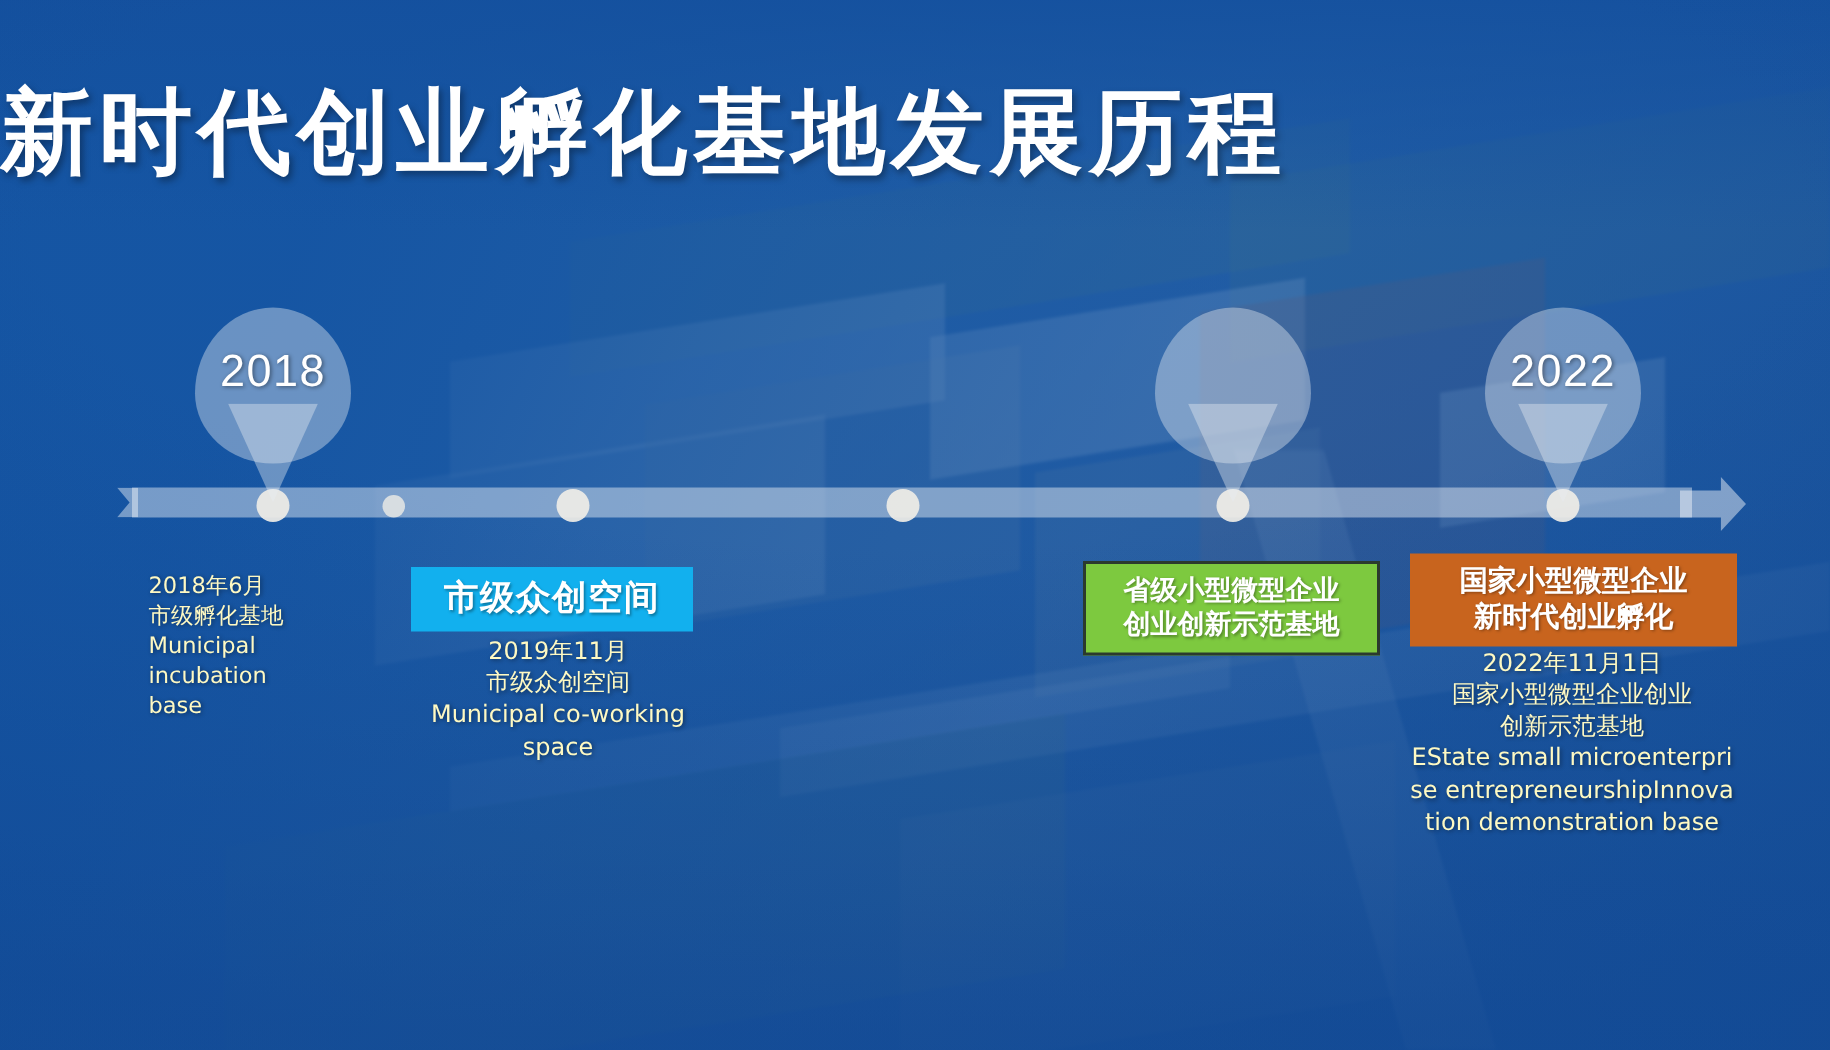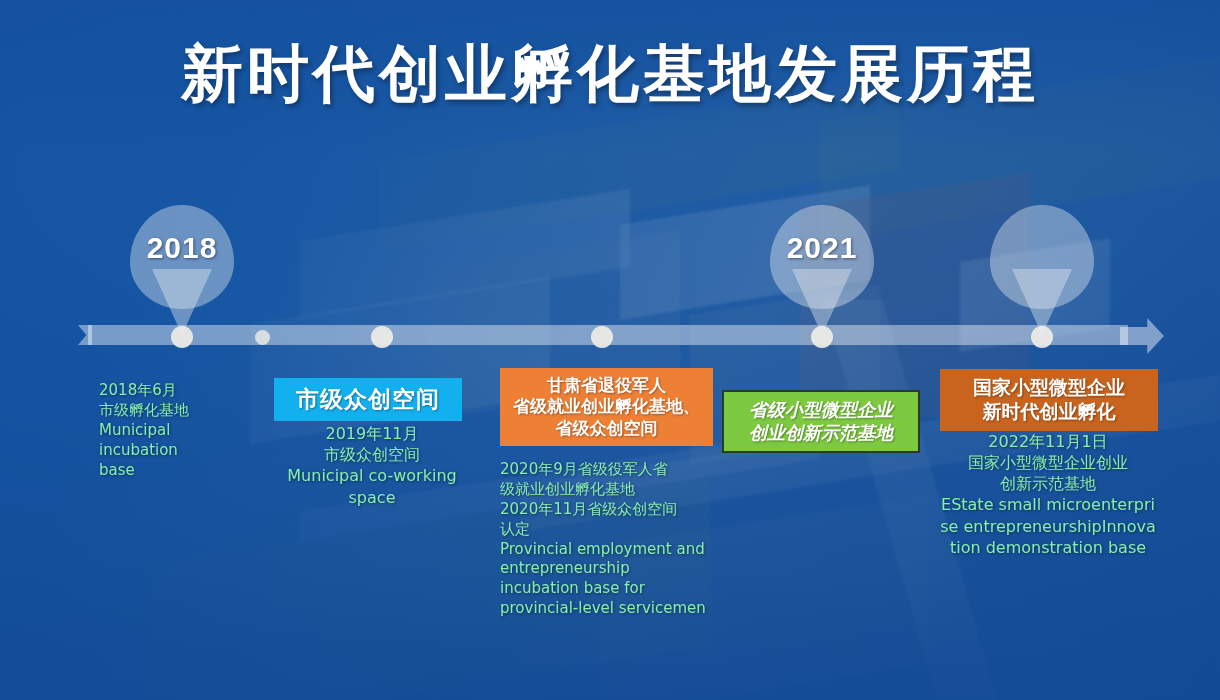--- a/index.html
+++ b/index.html
@@ -33,21 +33,21 @@
   .vignette{
     position:absolute;inset:0;
     background:
       radial-gradient(120% 80% at 50% 20%,rgba(17,74,150,0) 40%,rgba(16,70,145,.55) 100%),
       linear-gradient(to bottom,rgba(20,80,158,.85) 0%,rgba(20,80,158,0) 22%),
       linear-gradient(to top,rgba(20,78,155,.35) 0%,rgba(20,78,155,0) 18%);
   }
 
   
   .title{
-    position:absolute;left:0;right:0;top:32px;text-align:center;
+    position:absolute;left:0;right:0;top:46px;text-align:left;
     font-size:62px;font-weight:bold;color:#ffffff;letter-spacing:4px;
     text-shadow:2px 3px 5px rgba(0,0,0,.35);
     font-family:"DejaVu Sans","Liberation Sans",sans-serif;
     white-space:nowrap;
   }
 
   
   .axis{position:absolute;left:78px;top:322px;width:1086px;height:26px;}
   .axis-bar{
     position:absolute;left:10px;top:3px;width:1040px;height:20px;
@@ -85,52 +85,51 @@
   .pin .tip{
     position:absolute;left:50%;top:64px;margin-left:-30px;
     width:60px;height:66px;
     background:rgba(233,238,242,.40);
     clip-path:polygon(0 0,100% 0,50% 100%);
   }
   .pin .yr{
     position:absolute;left:0;top:26px;width:104px;text-align:center;
     font-size:30px;color:#ffffff;letter-spacing:1px;
     text-shadow:1px 1px 3px rgba(0,0,0,.45);
-    font-weight:bold;
   }
 
   
   .block{position:absolute;top:372px;}
   .badge{
     display:inline-block;
     color:#ffffff;font-weight:bold;line-height:1.25;
     text-align:center;white-space:pre-line;
     text-shadow:1px 1px 2px rgba(0,0,0,.35);
     font-family:"DejaVu Sans","Liberation Sans",sans-serif;
   }
   .body{
-    color:#86efac;line-height:1.33;white-space:pre-line;
+    color:#fef9c3;line-height:1.33;white-space:pre-line;
     text-shadow:1px 1px 3px rgba(0,0,0,.45);
     font-family:"DejaVu Sans","Liberation Sans",sans-serif;
   }
 
   
   #blk0{left:85px;width:175px;}
   #blk0 .badge{width:155px;padding:8px 5px;font-size:17px;background:#4a7c2f;}
   #blk0 .body{margin-top:9px;font-size:15px;text-align:left;padding-left:14px;}
 
   #blk1{left:274px;width:200px;top:378px;}
   #blk1 .badge{width:178px;padding:7px 5px;font-size:23px;background:#12b0ee;letter-spacing:1px;}
   #blk1 .body{margin-top:2px;font-size:16px;text-align:center;width:196px;}
 
   #blk2{left:500px;width:215px;top:368px;}
   #blk2 .badge{width:205px;padding:7px 4px;font-size:17px;background:#ed8035;}
   #blk2 .body{margin-top:14px;font-size:15px;text-align:left;width:210px;}
 
-  #blk3{left:722px;width:200px;top:390px;font-style:italic;}
+  #blk3{left:722px;width:200px;top:374px;}
   #blk3 .badge{width:186px;padding:7px 4px;font-size:18px;background:#7dc93f;border:2px solid #2b3a2e;}
   #blk3 .body{margin-top:13px;font-size:15px;text-align:center;width:192px;}
 
   #blk4{left:940px;width:220px;top:369px;}
   #blk4 .badge{width:210px;padding:7px 4px;font-size:19px;background:#c8641e;}
   #blk4 .body{font-size:16px;text-align:center;width:216px;}
 </style>
 </head>
 <body>
 
@@ -177,56 +176,43 @@
   <div class="node" style="left:1042px;"></div>
 
   <div class="pin" style="left:182px;">
     <div class="drop"></div>
     <div class="tip"></div>
     <div class="yr">2018</div>
   </div>
   <div class="pin" style="left:822px;">
     <div class="drop"></div>
     <div class="tip"></div>
-    <div class="yr">2021</div>
   </div>
   <div class="pin" style="left:1042px;">
     <div class="drop"></div>
     <div class="tip"></div>
+    <div class="yr">2022</div>
   </div>
 
   <div class="block" id="blk0">
     <div class="body">2018年6月
 市级孵化基地
 Municipal
 incubation
  base</div>
   </div>
 
   <div class="block" id="blk1">
     <div class="badge">市级众创空间</div>
     <div class="body">2019年11月
 市级众创空间
 Municipal co-working
 space</div>
   </div>
 
-  <div class="block" id="blk2">
-    <div class="badge">甘肃省退役军人
-省级就业创业孵化基地、
-省级众创空间</div>
-    <div class="body">2020年9月省级役军人省
-级就业创业孵化基地
-2020年11月省级众创空间
-认定
-Provincial employment and
-entrepreneurship
-incubation base for
-provincial-level servicemen</div>
-  </div>
 
   <div class="block" id="blk3">
     <div class="badge">省级小型微型企业
 创业创新示范基地</div>
   </div>
 
   <div class="block" id="blk4">
     <div class="badge">国家小型微型企业
 新时代创业孵化</div>
     <div class="body">2022年11月1日

